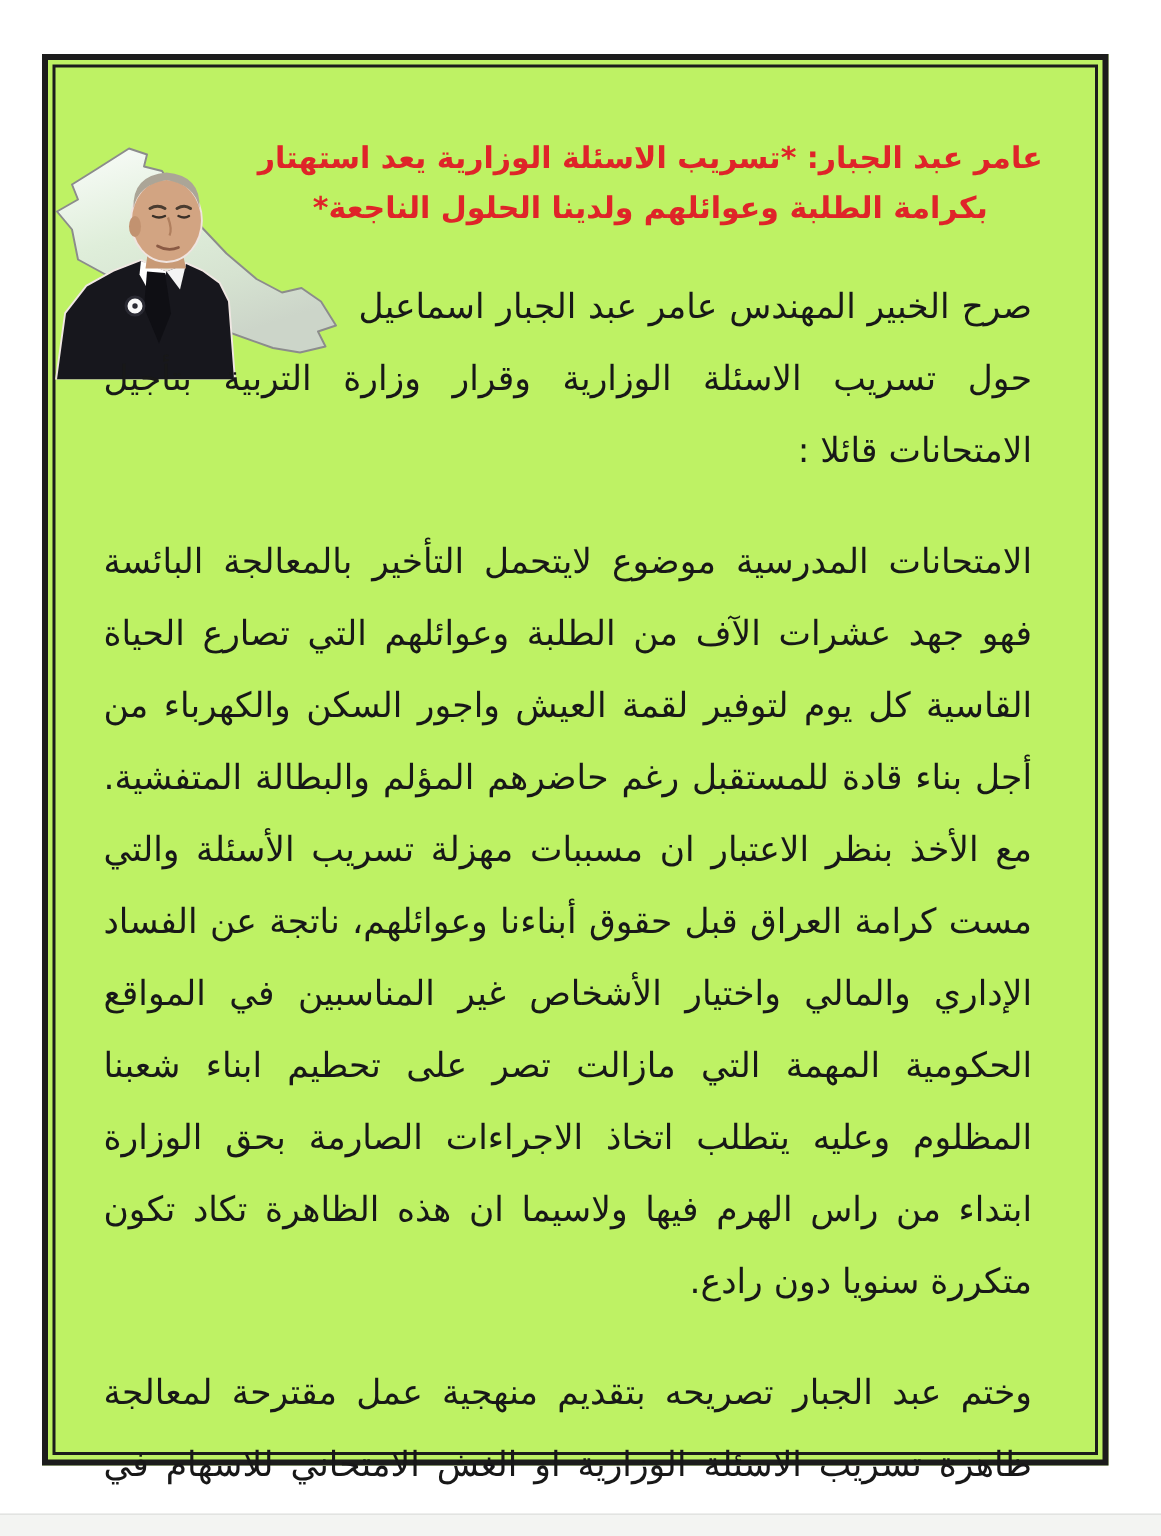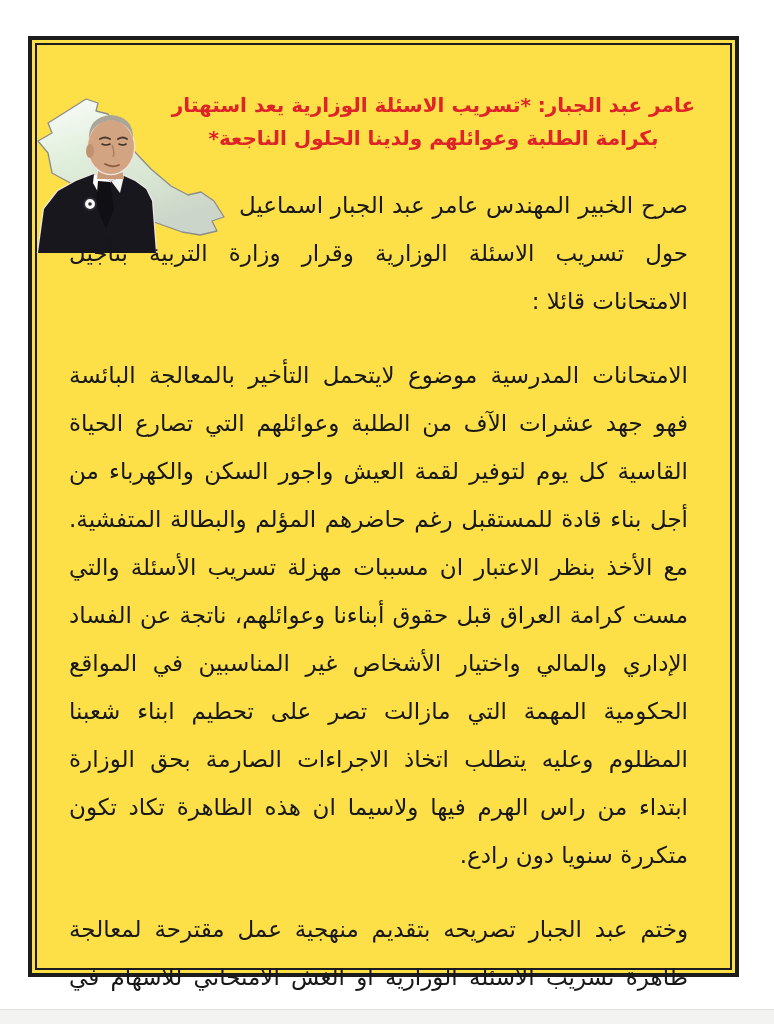--- a/index.html
+++ b/index.html
@@ -4,21 +4,21 @@
 <style>
   html,body { margin:0; padding:0; }
   body {
     width:774px; height:1024px; position:relative;
     background:#ffffff; overflow:hidden;
     font-family:"DejaVu Sans", sans-serif;
   }
   .frame-outer {
     position:absolute; left:28px; top:36px; width:711px; height:941px;
     box-sizing:border-box; border:4px solid #1c1c1c; padding:3px;
-    background:#fde047;
+    background:#bef264;
   }
   .frame-inner {
     box-sizing:border-box; width:100%; height:100%;
     border:2px solid #1c1c1c; position:relative;
   }
   .content {
     position:absolute; inset:0;
     padding:44px 26px 0 32px;
     direction:rtl; text-align:justify;
   }

